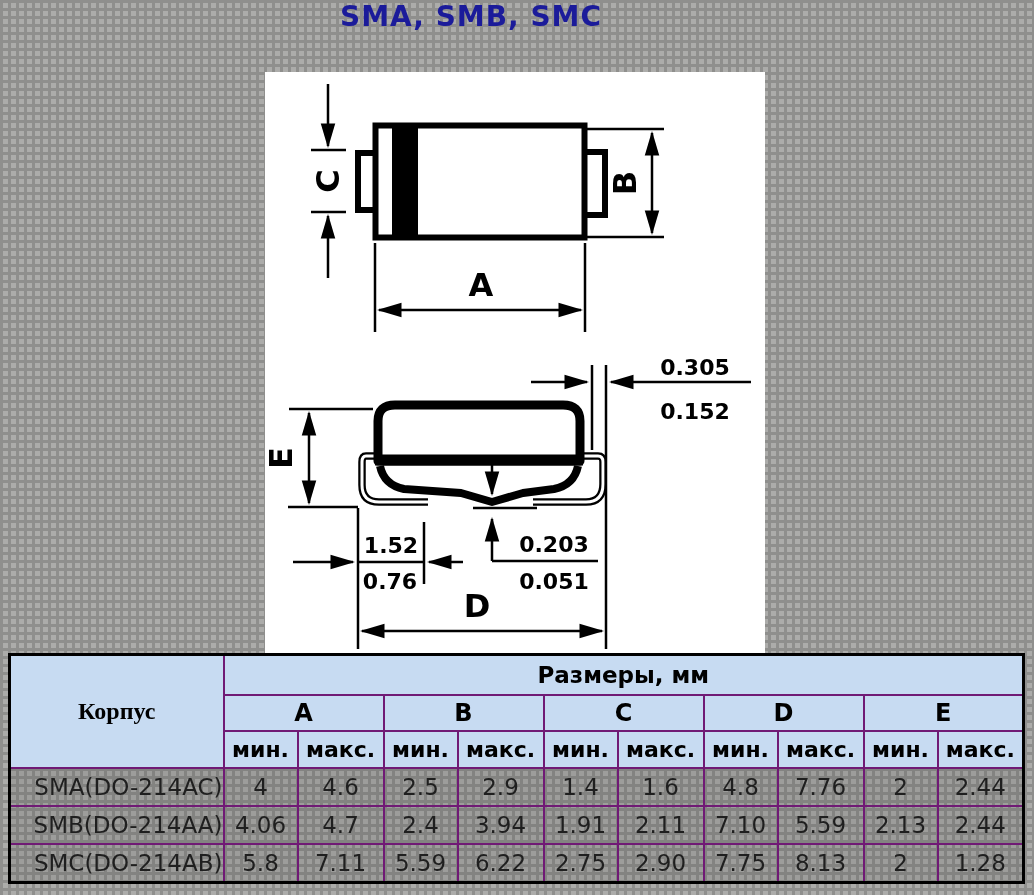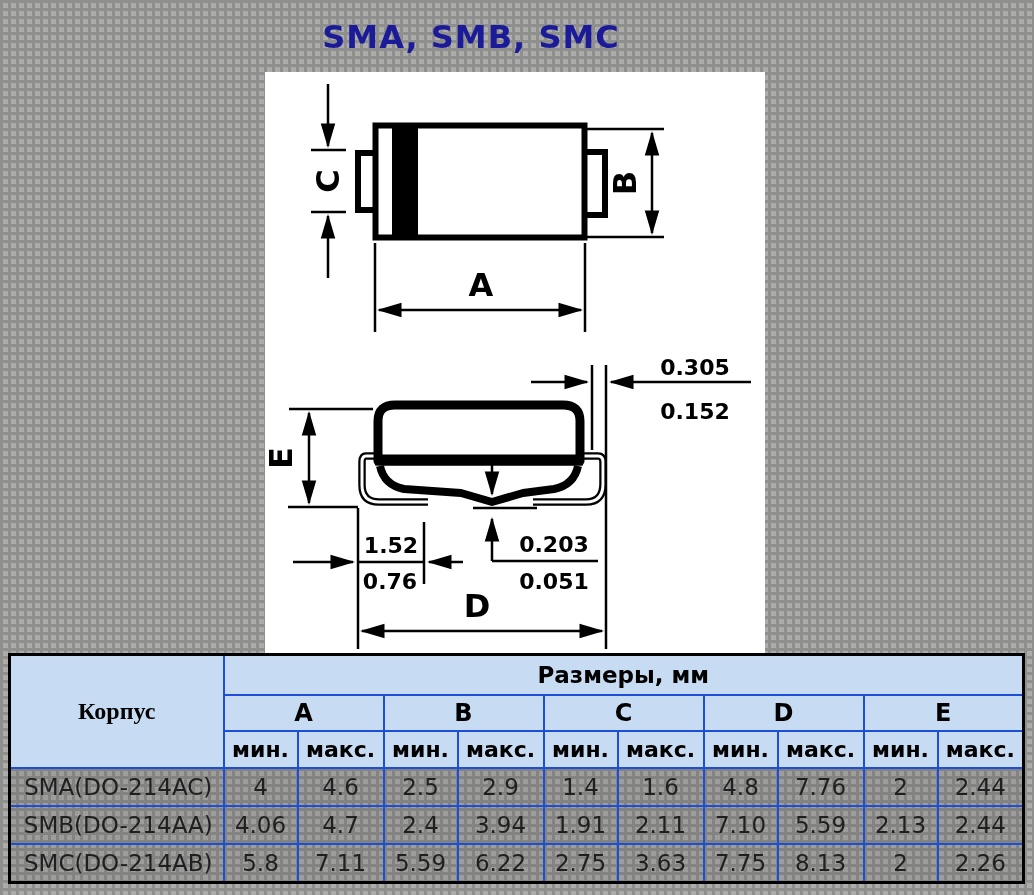--- a/index.html
+++ b/index.html
@@ -5,23 +5,23 @@
   html,body { margin:0; padding:0; }
   body {
     width:1034px; height:895px;
     font-family:"DejaVu Sans","Liberation Sans",sans-serif;
     background-color:#acacaa;
     background-image:conic-gradient(from 90deg at 3px 3px, rgba(0,0,0,0) 90deg, #8f8f8d 0);
     background-size:8px 8px;
     position:relative; overflow:hidden;
   }
   .page-title {
-    position:absolute; top:18px; left:0; width:942px;
+    position:absolute; top:0; left:0; width:942px;
     text-align:center; margin:0;
-    font-size:32px; font-weight:bold; color:#1b1b9a;
+    font-size:28px; font-weight:bold; color:#1b1b9a;
     letter-spacing:1px;
   }
   .drawing-panel {
     position:absolute; left:265px; top:72px;
     width:500px; height:581px;
     background:#ffffff;
   }
   
   .thick  { stroke:#000; stroke-width:6; fill:#fff; }
   .dim    { stroke:#000; stroke-width:2.5; fill:none; }
@@ -32,36 +32,36 @@
   .lead-inner { stroke:#fff; stroke-width:3; fill:none; stroke-linejoin:round; }
   .dimletter { font-family:"DejaVu Sans",sans-serif; font-size:32px; font-weight:bold; fill:#000; }
   .dimnum    { font-family:"DejaVu Sans",sans-serif; font-size:22px; font-weight:bold; fill:#000; }
   
   .dim-table {
     position:absolute; left:8px; top:653px;
     width:1014px; border-collapse:collapse; table-layout:fixed;
     border:3px solid #000;
   }
   .dim-table th, .dim-table td {
-    border:2px solid #1d4ed8; padding:0; vertical-align:middle;
+    border:2px solid #701a75; padding:0; vertical-align:middle;
     overflow:hidden; white-space:nowrap;
   }
   .dim-table thead th {
     background:#c7dbf2; color:#000; font-weight:bold;
     font-size:23px; text-align:center;
   }
   .dim-table thead tr.group-row th { height:38px; }
   .dim-table thead tr.letters-row th { height:34px; font-size:24px; }
   .dim-table thead tr.minmax-row th { height:35px; font-size:22px;margin-left:48px; }
   .dim-table thead th.corner { font-size:24px;font-family:Liberation Serif, serif; }
   .dim-table tbody td {
     height:36px; font-size:23px; color:#1f1f1f; text-align:center;
     background:rgba(30,30,28,0.10);
   }
-  .dim-table tbody td.row-name { text-align:center; padding-left:3px; }
+  .dim-table tbody td.row-name { text-align:right; padding-left:3px; }
 </style>
 </head>
 <body>
 
 <h1 class="page-title">SMA, SMB, SMC</h1>
 
 <div class="drawing-panel">
   <svg width="500" height="581" viewBox="0 0 500 581">
     <defs>
       <marker id="arr" viewBox="0 0 10 7" refX="9" refY="3.5" markerWidth="12" markerHeight="7" orient="auto-start-reverse">
@@ -218,20 +218,20 @@
       <td>2.13</td>
       <td>2.44</td>
     </tr>
     <tr>
       <td class="row-name">SMC(DO-214AB)</td>
       <td>5.8</td>
       <td>7.11</td>
       <td>5.59</td>
       <td>6.22</td>
       <td>2.75</td>
-      <td>3.63</td>
+      <td>2.90</td>
       <td>7.75</td>
       <td>8.13</td>
       <td>2</td>
-      <td>2.26</td>
+      <td>1.28</td>
     </tr>
   </tbody>
 </table>
 
 </body></html>

